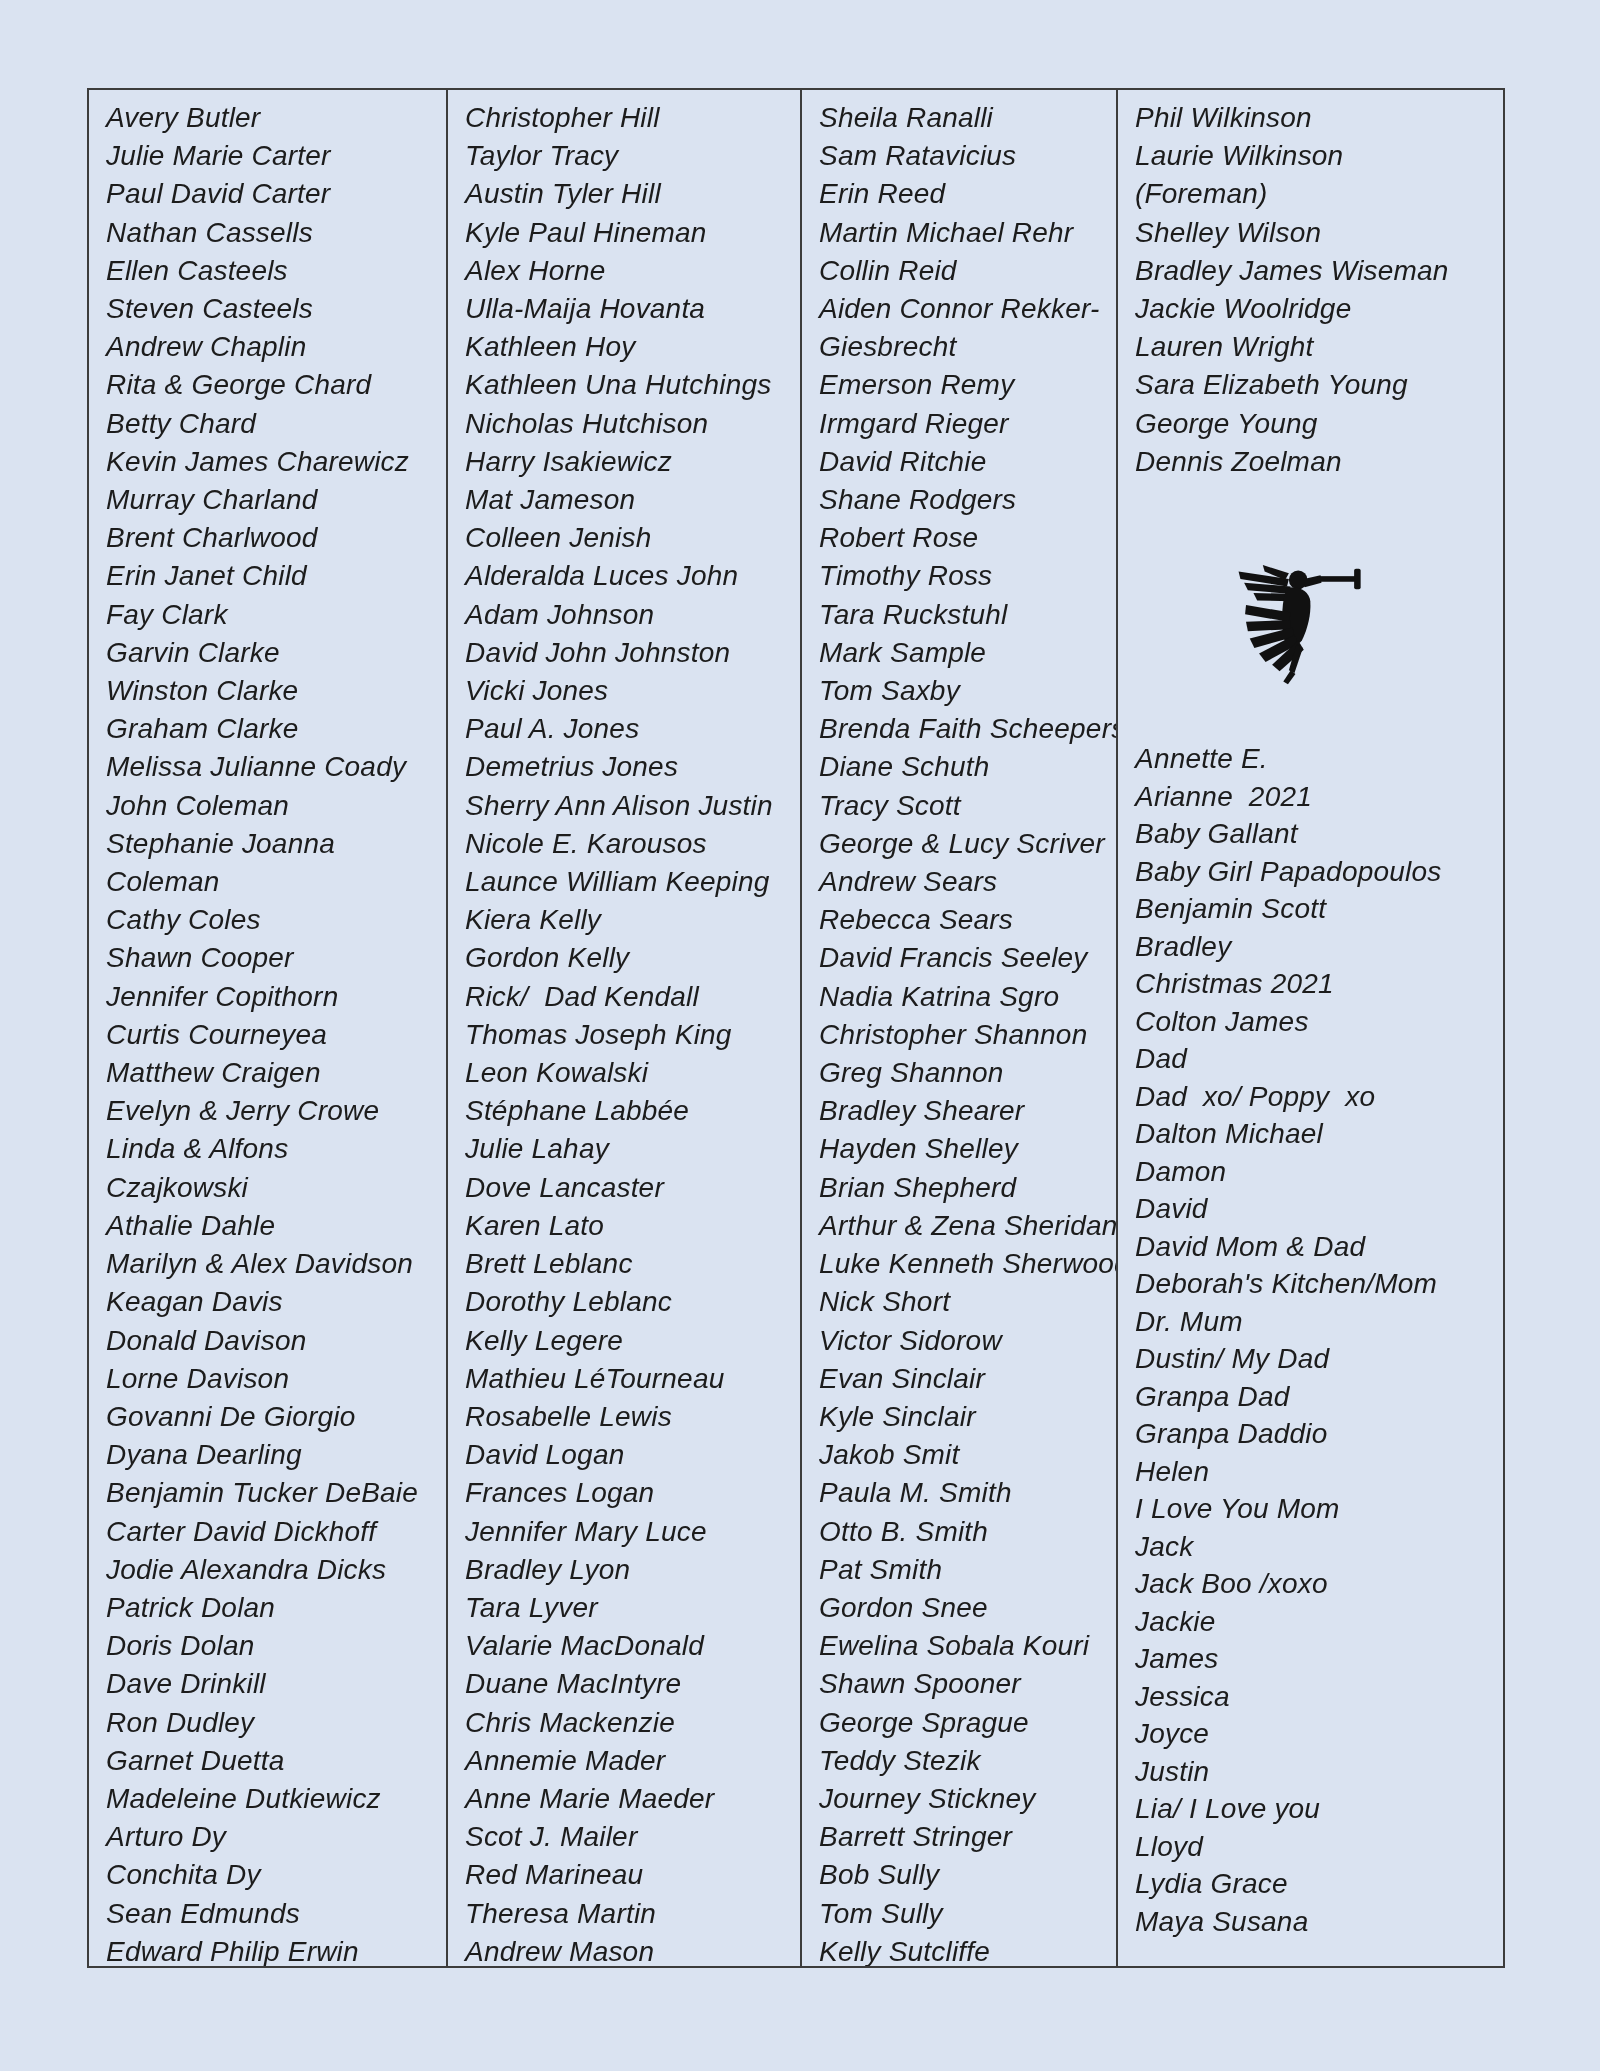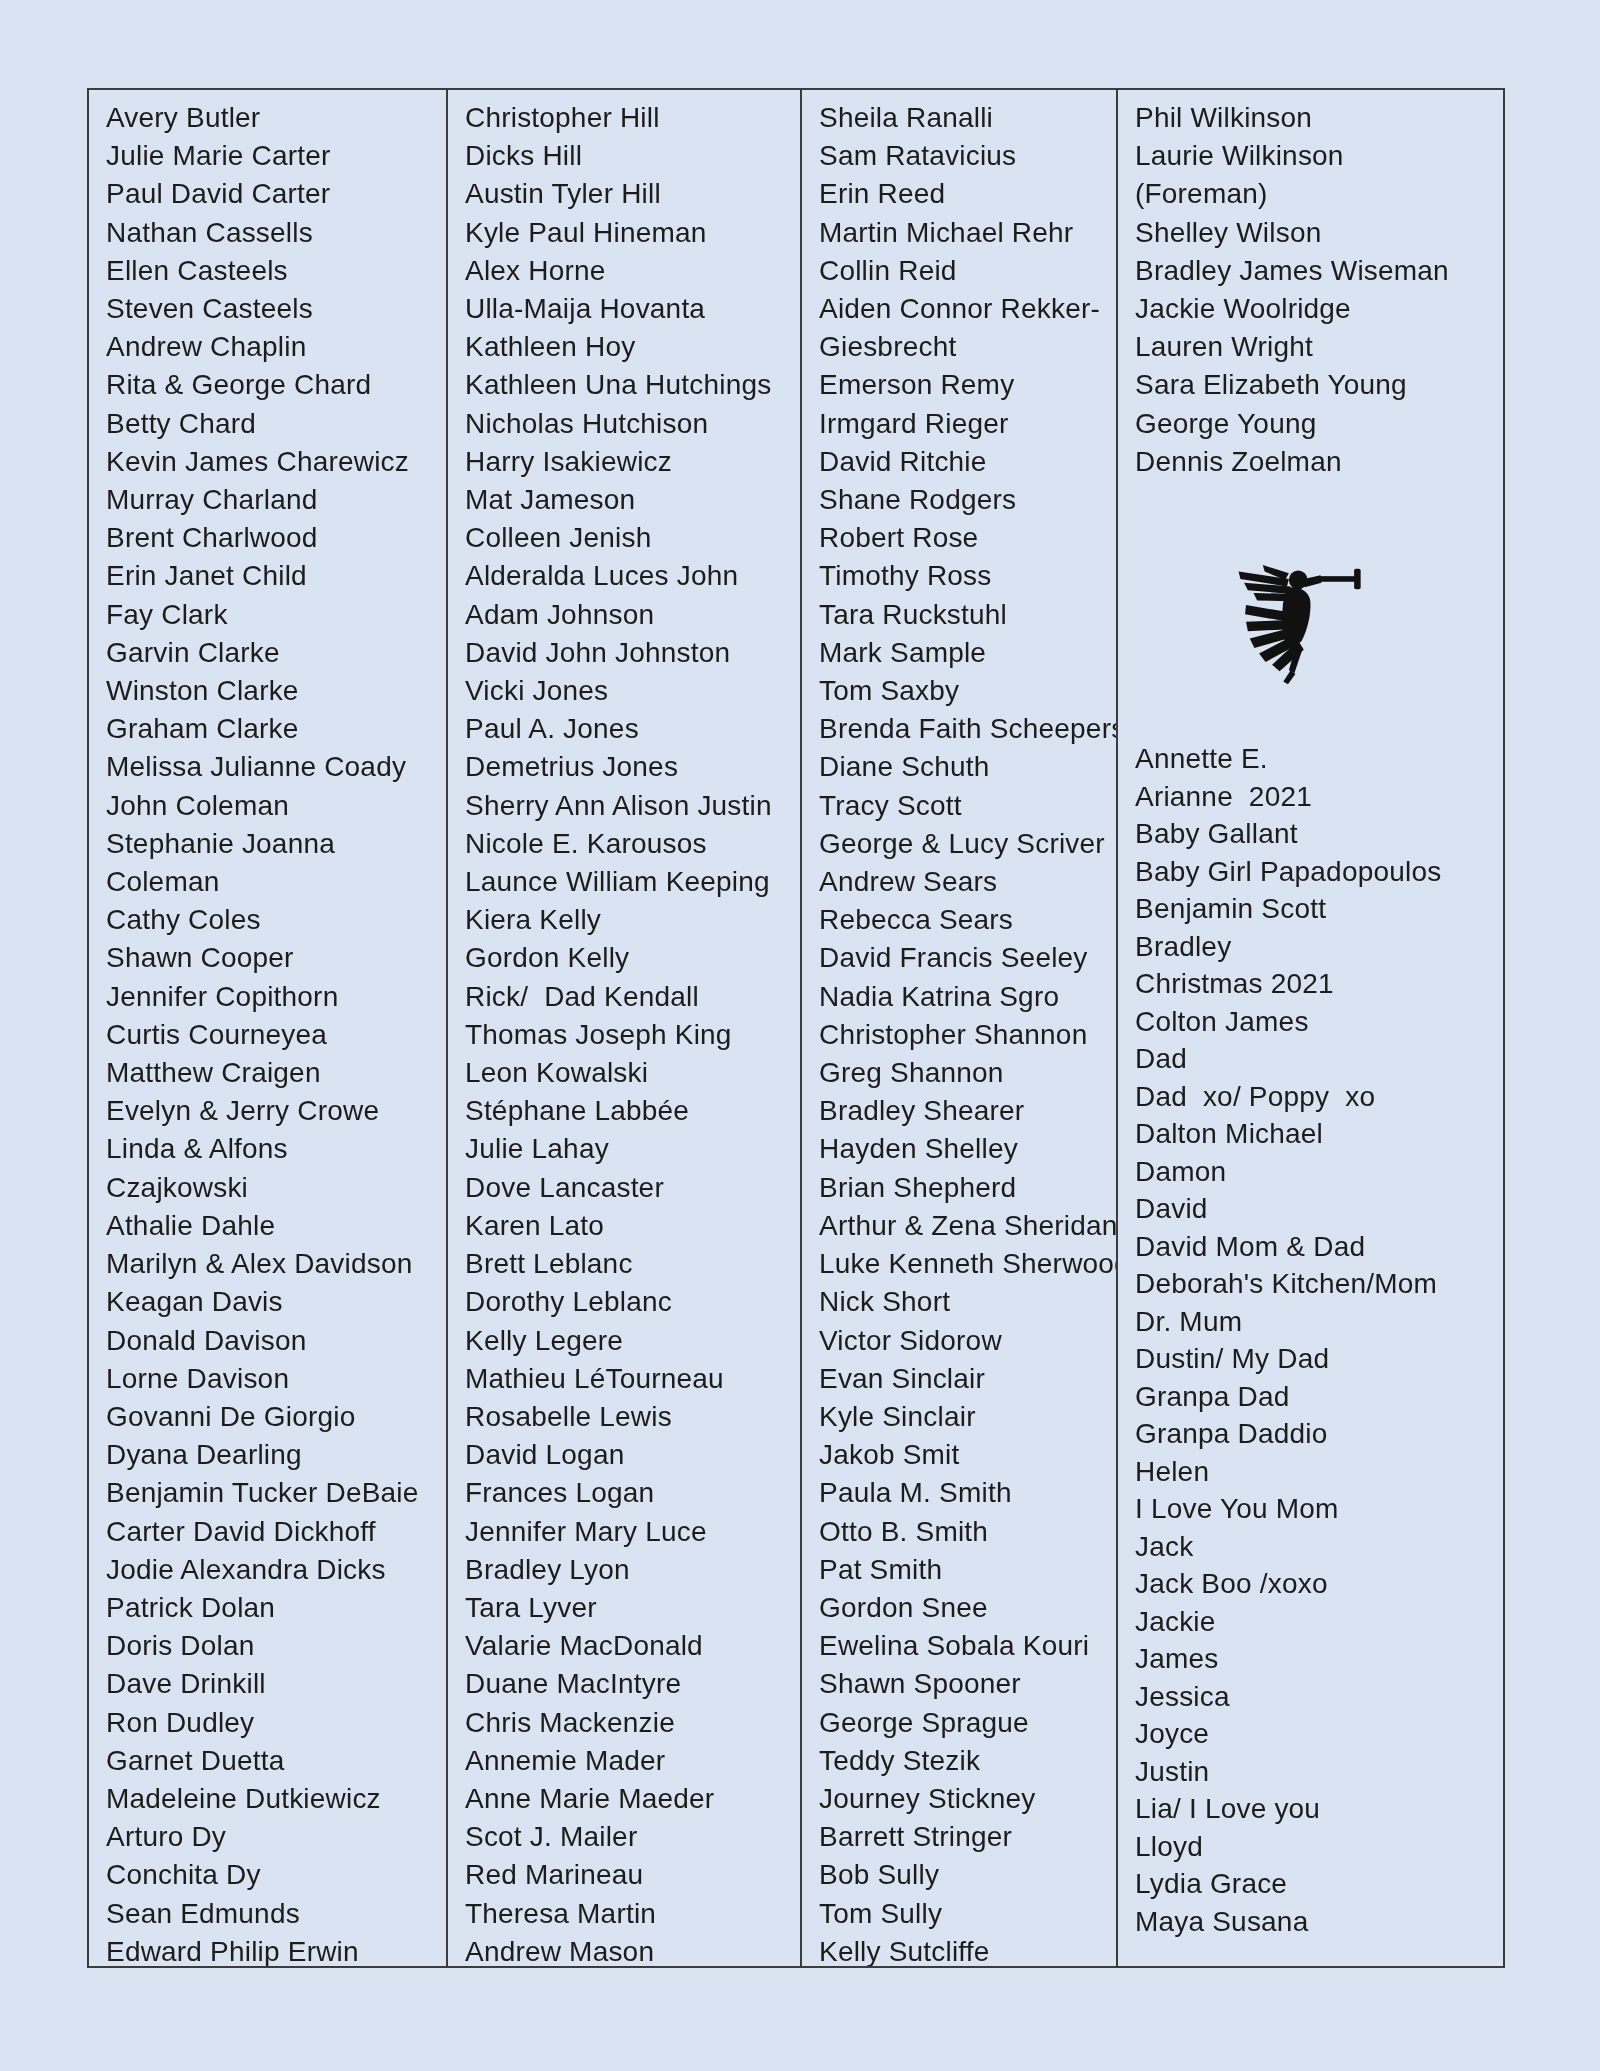--- a/index.html
+++ b/index.html
@@ -24,20 +24,21 @@
     border: 2px solid #3c3c3c;
     box-sizing: border-box;
     display: flex;
     background: #dae3f1;
   }
   .col {
     box-sizing: border-box;
     border-right: 2px solid #3c3c3c;
     padding: 9px 4px 16px 17px;
     overflow: hidden;
+    font-style: italic;
   }
   .col:last-child { border-right: none; border-radius: 11px; }
   .col-1 { width: 359px; }
   .col-2 { width: 354px; }
   .col-3 { width: 316px; }
   .col-4 { width: 347px; }
   .line {
     font-size: 28px;
     line-height: 38.2px;
     white-space: pre;
@@ -105,21 +106,21 @@
         <div class="line">Madeleine Dutkiewicz</div>
         <div class="line">Arturo Dy</div>
         <div class="line">Conchita Dy</div>
         <div class="line">Sean Edmunds</div>
         <div class="line">Edward Philip Erwin</div>
       </div>
   </div>
   <div class="col col-2">
     <div class="lines">
         <div class="line">Christopher Hill</div>
-        <div class="line">Dicks Hill</div>
+        <div class="line">Taylor Tracy</div>
         <div class="line">Austin Tyler Hill</div>
         <div class="line">Kyle Paul Hineman</div>
         <div class="line">Alex Horne</div>
         <div class="line">Ulla-Maija Hovanta</div>
         <div class="line">Kathleen Hoy</div>
         <div class="line">Kathleen Una Hutchings</div>
         <div class="line">Nicholas Hutchison</div>
         <div class="line">Harry Isakiewicz</div>
         <div class="line">Mat Jameson</div>
         <div class="line">Colleen Jenish</div>

